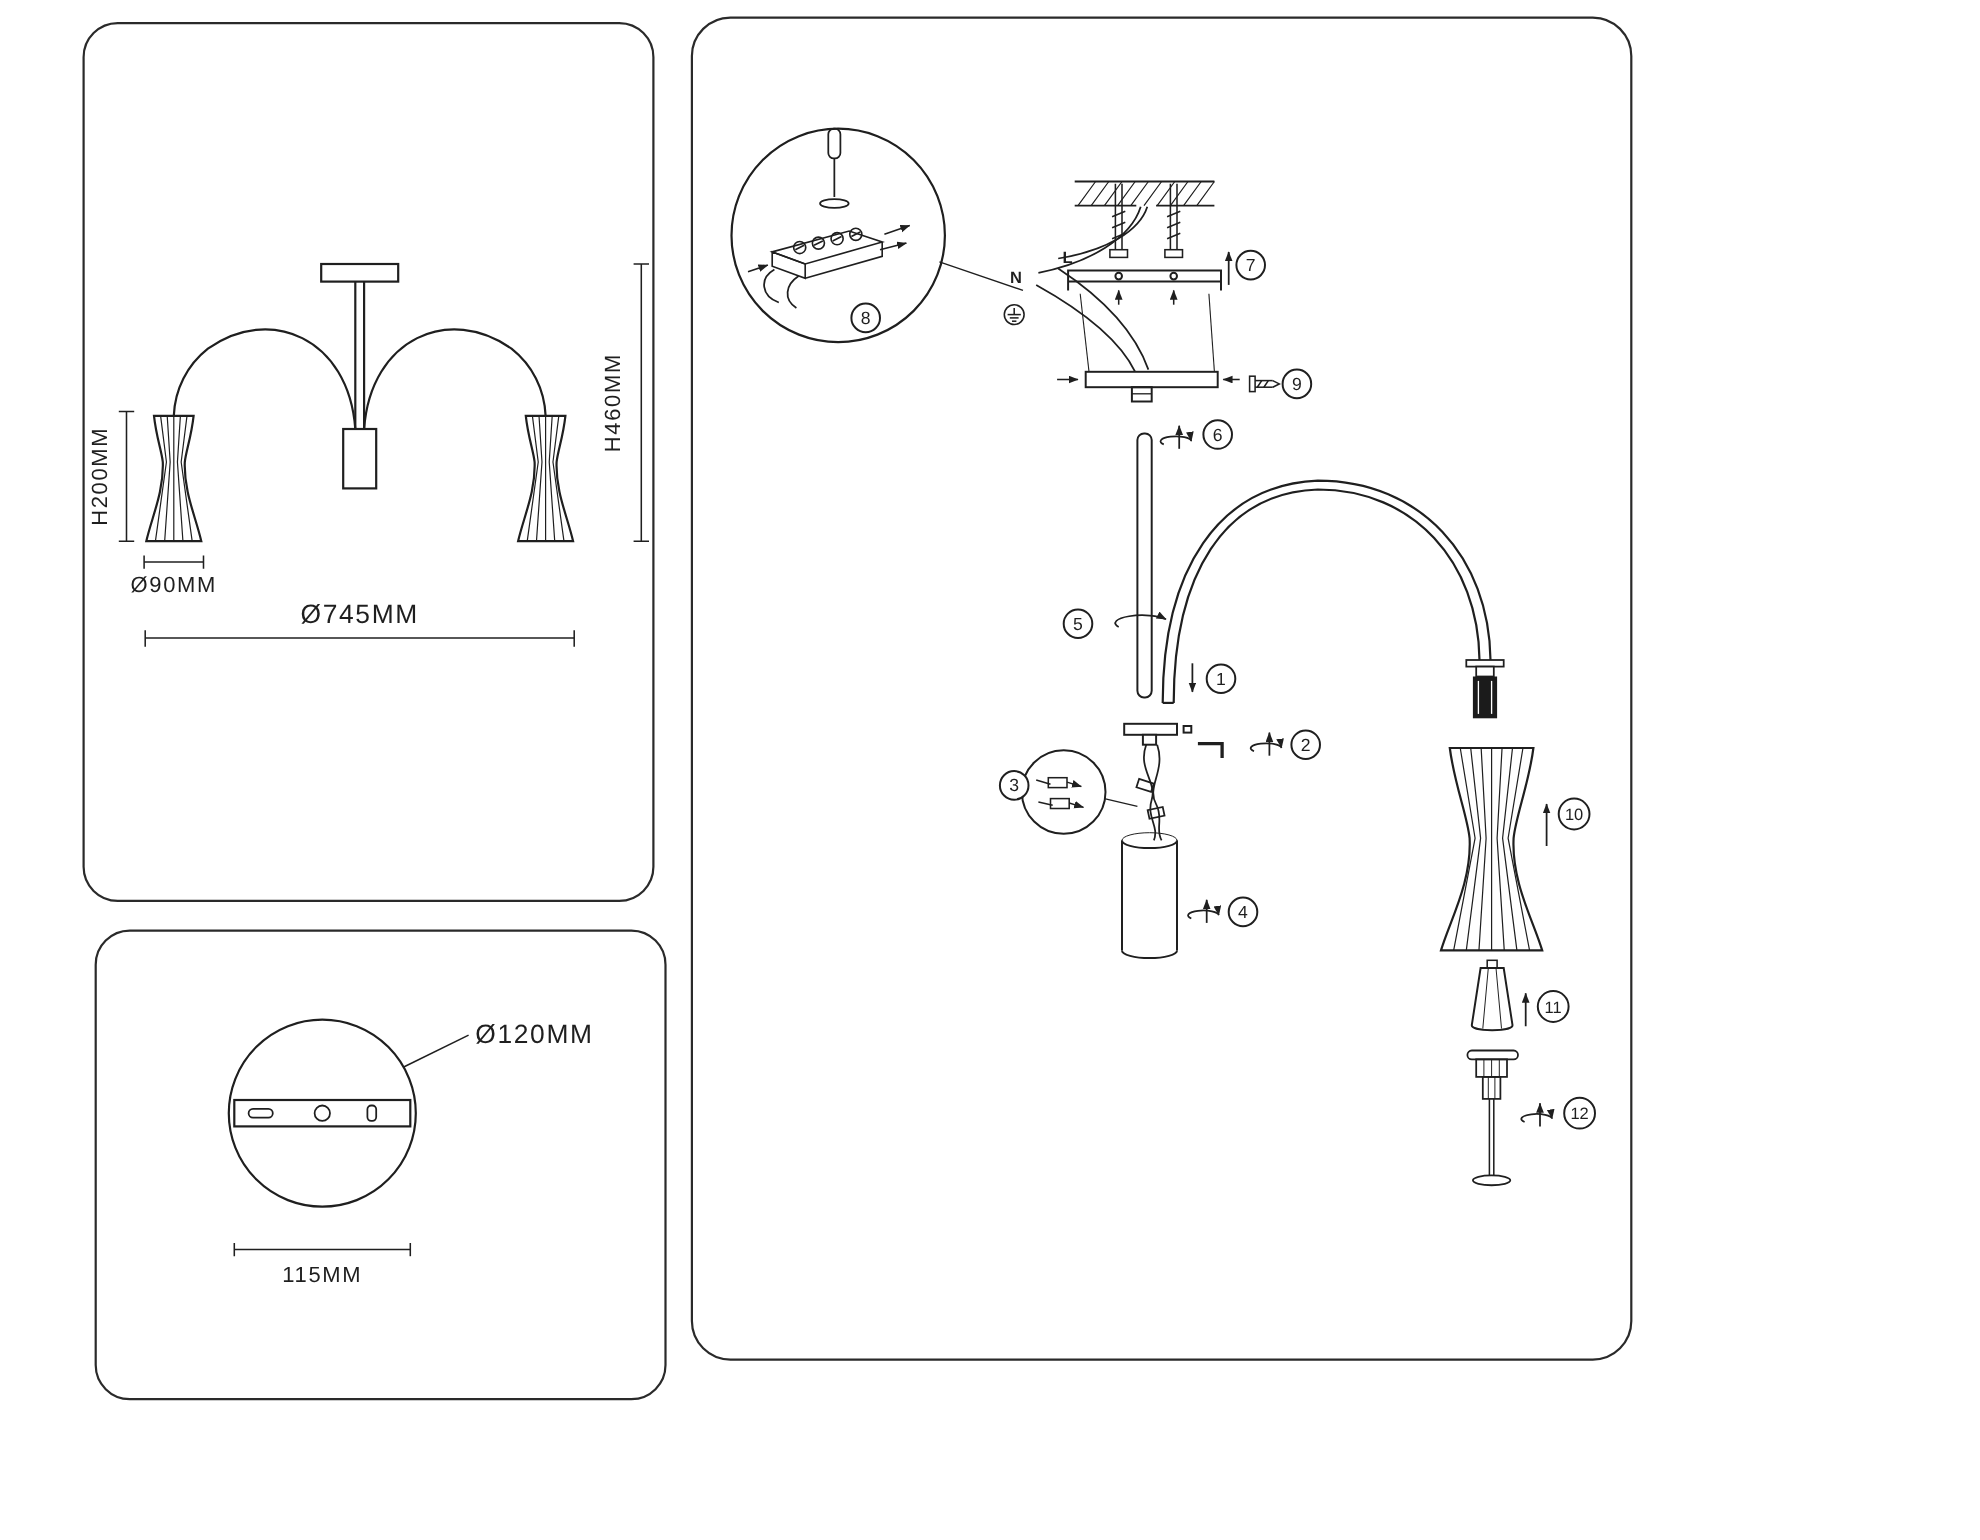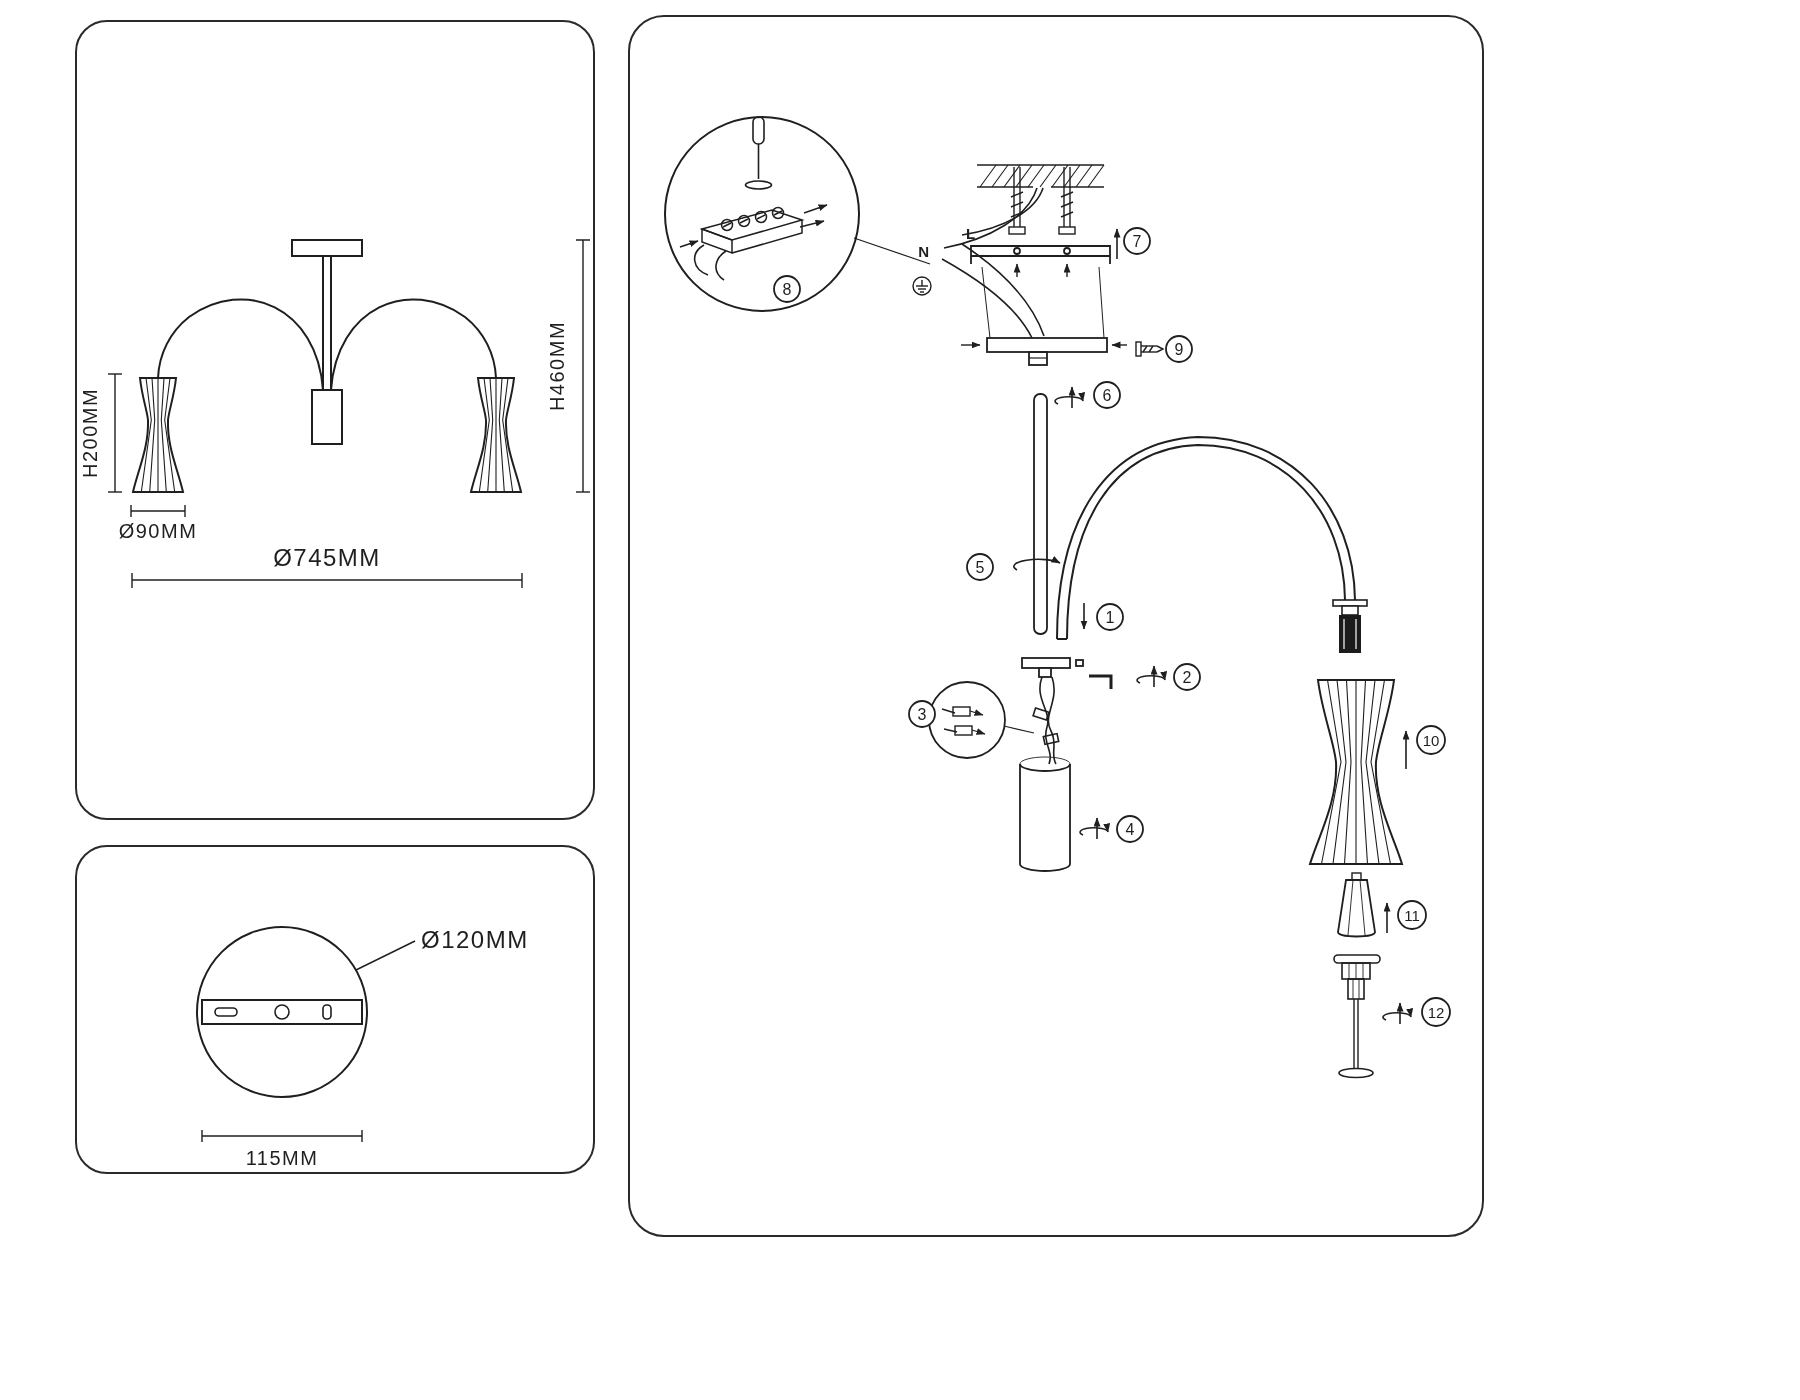--- a/index.html
+++ b/index.html
@@ -1,21 +1,21 @@
 <!DOCTYPE html>
 <html><head>
 <meta charset="utf-8">
 <style>
   * { margin:0; padding:0; box-sizing:border-box; }
   html,body { background:#ffffff; }
   body { width:1800px; height:1400px; font-family:"Liberation Sans", sans-serif; position:relative; }
   .sheet { position:relative; width:1800px; height:1400px; background:#fff; }
   .panel { position:absolute; border:2px solid #2a2a2a; border-radius:32px; background:#fff; overflow:hidden; }
   #panel-dimensions { left:75px; top:20px;  width:520px; height:800px; }
-  #panel-base       { left:75px; top:845px; width:520px; height:329px; }
+  #panel-base       { left:86px; top:845px; width:520px; height:428px; }
   #panel-assembly   { left:628px; top:15px; width:856px; height:1222px; border-radius:36px; }
   .panel svg { display:block; }
   svg text { font-family:"Liberation Sans", sans-serif; fill:#1f1f1f; }
   .dim  { font-size:20px; letter-spacing:1.5px; }
   .dim-lg { font-size:24px; letter-spacing:1.5px; }
   .wire-label { font-size:15px; font-weight:bold; }
   .stepnum circle { fill:#fff; stroke:#1f1f1f; stroke-width:1.8; }
   .stepnum text { font-size:16px; text-anchor:middle; }
   .stepnum.two text { font-size:15px; }
 </style>

